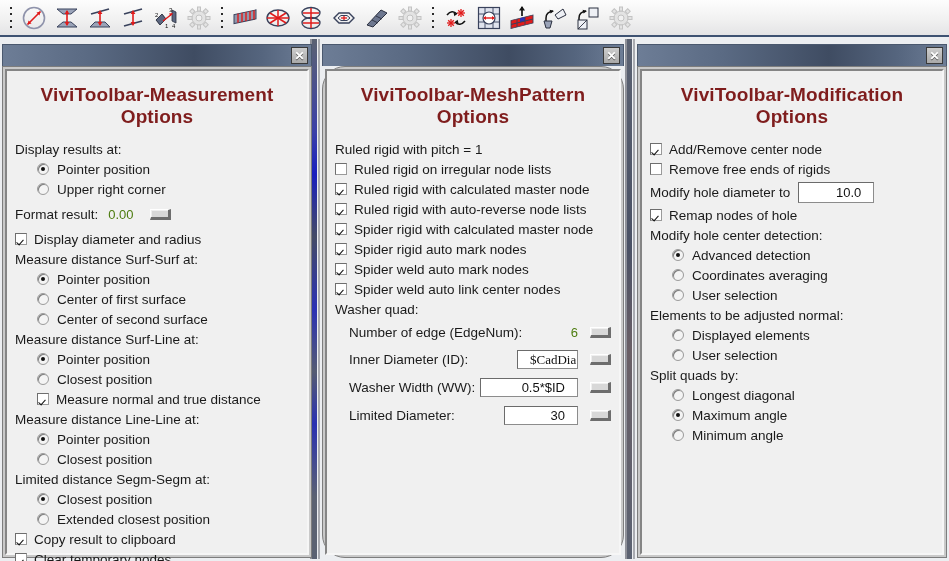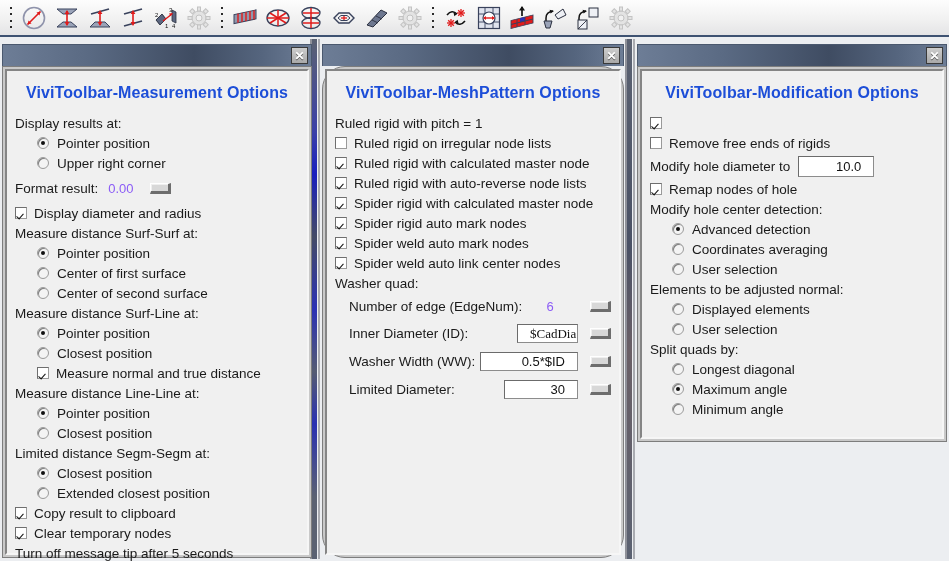--- a/index.html
+++ b/index.html
@@ -63,21 +63,21 @@
     padding:6px 8px 4px 8px;
     position:relative;
   }
   .body-outer{
     background:#c9c9c9;
     border:1px solid #7d7d7d;
     box-sizing:border-box;
     padding:2px;
   }
   .ptitle{
-    text-align:center;font-weight:bold;font-size:16px;color:#1d4ed8;
+    text-align:center;font-weight:bold;font-size:19px;color:#7f1d1d;
     margin:7px 0 11px 0;letter-spacing:0.1px;
   }
   .line{
     display:flex;align-items:center;
     font-size:13.5px;color:#1a1a1a;
     height:20px;margin-bottom:0px;white-space:nowrap;
   }
   .line.hdr{padding-left:0px;}
   .line.ind{padding-left:22px;}
 
@@ -129,21 +129,21 @@
     border-top:1px solid #ffffff;
     border-left:1px solid #ffffff;
     box-sizing:border-box;
     position:relative;
     cursor:pointer;
   }
   .stepper::after{
     content:"";position:absolute;left:1px;top:1px;right:0px;bottom:0px;
     background:#d8d8d8;
   }
-  .val{font-size:13px;color:#8b5cf6;text-align:center;}
+  .val{font-size:13px;color:#4d7c0f;text-align:right;}
 </style>
 </head>
 <body>
 
 <div id="toolbar">
   <div class="tb-row">
 
     <div class="tb-sep">
         <i></i>
         <i></i>
@@ -562,26 +562,27 @@
           </div>
         </div>
     </div>
   </div>
 </div>
 
 <div class="panel" id="p2" style="left:637px;top:44px;width:310px;height:514px;">
   <div class="titlebar">
     <div class="closebtn">✕</div>
   </div>
-  <div class="body-outer" style="height:376px;">
+  <div class="body-outer" style="height:492px;">
     <div class="body" style="height:100%;">
       <div class="ptitle">ViviToolbar-Modification Options</div>
       <div id="rows2">
           <div class="line">
             <span class="cb on"></span>
+            <span class="lbl">Add/Remove center node</span>
           </div>
           <div class="line">
             <span class="cb"></span>
             <span class="lbl">Remove free ends of rigids</span>
           </div>
           <div class="line" style="height: 26px;">
             <span>Modify hole diameter to</span>
             <span class="field" style="width: 76px; display: inline-block; margin-left: 8px; height: 21px; line-height: 19px;">10.0</span>
           </div>
           <div class="line">

